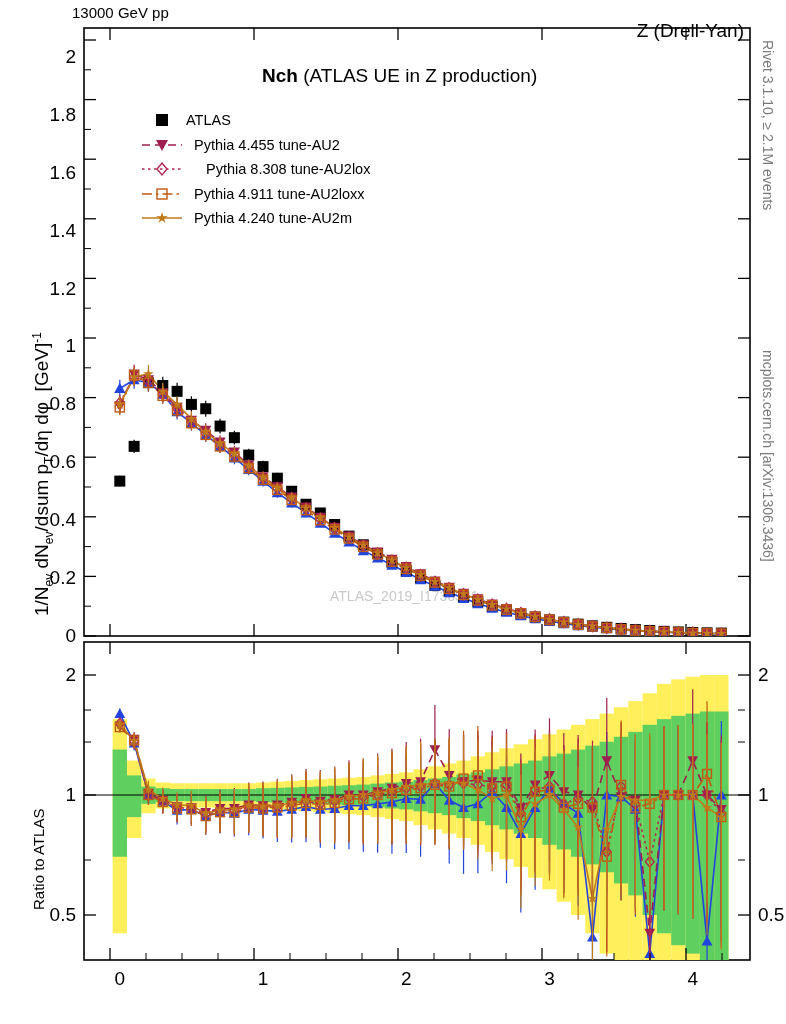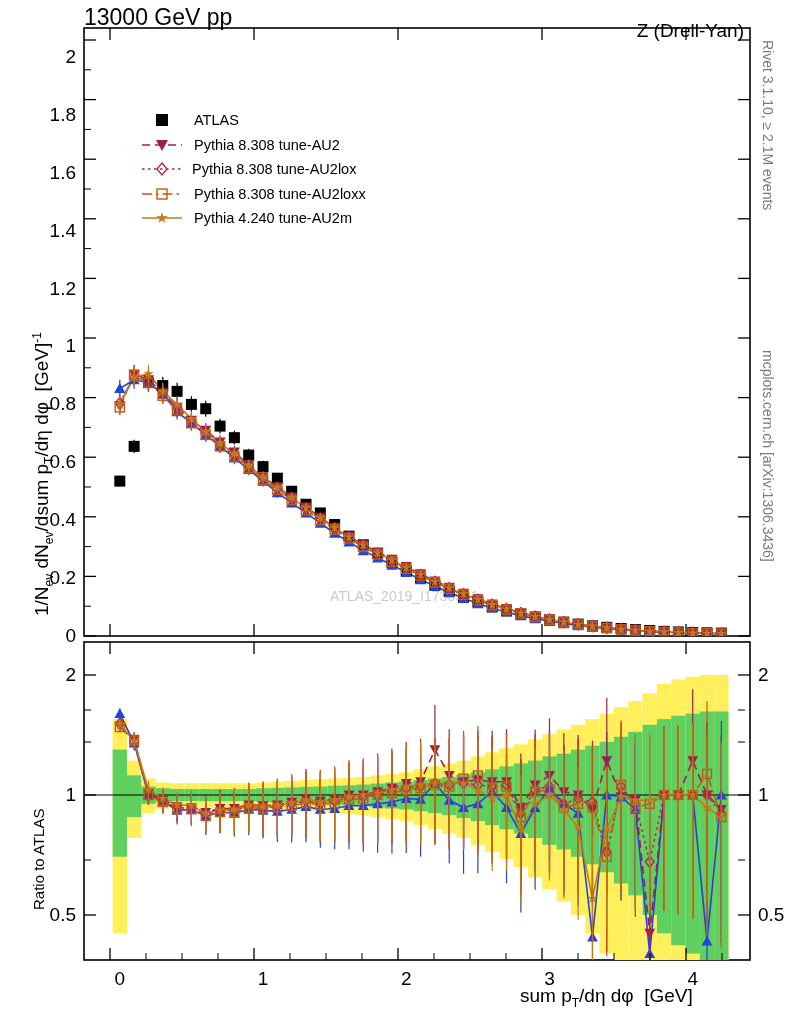--- a/index.html
+++ b/index.html
@@ -3,21 +3,21 @@
 <meta charset="utf-8">
 <style>
   html,body{margin:0;padding:0;background:#ffffff;}
   body{width:786px;height:1024px;font-family:"Liberation Sans",sans-serif;color:#000;}
   #root{position:relative;width:786px;height:1024px;overflow:hidden;}
   .abs{position:absolute;}
   .txt{font-family:"Liberation Sans",sans-serif;color:#000;white-space:nowrap;}
   .vert{transform-origin:0 0;}
   .grey{color:#7a7a7a;}
   svg{display:block;}
-  .hdr-left{left:84px;top:4px;font-size:23px;}
+  .hdr-left{left:72px;top:4px;font-size:15px;}
   .hdr-right{right:42px;top:20px;font-size:19px;}
   .legend-txt{font-size:14.5px;}
   .watermark{color:#c9c9c9;font-size:14px;}
 </style>
 </head>
 <body>
 
 <div id="root">
 
   <div class="abs txt hdr-left">13000 GeV pp</div>
@@ -33,24 +33,25 @@
   <div class="abs" style="left:6px;top:60px;width:30px;height:560px;">
     <div style="position:absolute;left:24px;top:556px;transform:rotate(-90deg);transform-origin:0 0;font-size:19px;white-space:nowrap;">
       1/N<sub style="font-size:12px;">ev</sub> dN<sub style="font-size:12px;">ev</sub>/dsum p<sub style="font-size:12px;">T</sub>/dη dφ &nbsp;[GeV]<sup style="font-size:12px;">-1</sup>
     </div>
   </div>
 
   <div class="abs" style="left:10px;top:660px;width:26px;height:290px;">
     <div style="position:absolute;left:20px;top:250px;transform:rotate(-90deg);transform-origin:0 0;font-size:15px;white-space:nowrap;">Ratio to ATLAS</div>
   </div>
 
-  <div class="abs" style="left:520px;top:985px;font-size:19px;">
-    sum p<sub style="font-size:12px;">T</sub>/dη dφ &nbsp;[GeV]
+
+  <div class="abs" style="left:262px;top:65px;font-size:19px;">
+    <span style="font-weight:bold;">Nch</span>
+    <span>(ATLAS UE in Z production)</span>
   </div>
-
 
   <div class="abs watermark" style="left:330px;top:588px;">ATLAS_2019_I1736531</div>
 
   <svg class="abs" style="left:0;top:0;" width="786" height="1024">
     <defs>
       <clipPath id="clipMain">
           <rect x="84" y="28" width="666" height="608"></rect>
         </clipPath>
       <clipPath id="clipRatio">
           <rect x="84" y="642" width="666" height="318"></rect>
@@ -2190,48 +2191,48 @@
   </svg>
 
   <div class="abs" style="left:140px;top:108px;width:320px;">
     <div id="legendRows">
         <div style="display: flex; align-items: center; height: 24.5px;">
           <svg width="44" height="20">
             <g>
               <rect x="16" y="4" width="12" height="12" fill="#000000"></rect>
             </g>
           </svg>
-          <span class="txt legend-txt" style="margin-left: 10px;">ATLAS</span>
+          <span class="txt legend-txt" style="margin-left: 2px;">ATLAS</span>
         </div>
         <div style="display: flex; align-items: center; height: 24.5px;">
           <svg width="44" height="20">
             <line x1="2" y1="10" x2="42" y2="10" stroke="#9e1f4f" stroke-width="1.6" stroke-dasharray="8,5"></line>
             <g>
               <polygon points="22,16 28,5 16,5" fill="#9e1f4f"></polygon>
             </g>
           </svg>
-          <span class="txt legend-txt" style="margin-left: 10px;">Pythia 8.308 tune-AU2</span>
+          <span class="txt legend-txt" style="margin-left: 10px;">Pythia 4.455 tune-AU2</span>
         </div>
         <div style="display: flex; align-items: center; height: 24.5px;">
           <svg width="44" height="20">
             <line x1="2" y1="10" x2="42" y2="10" stroke="#b5264f" stroke-width="1.6" stroke-dasharray="2.5,3.5"></line>
             <g>
               <polygon points="22,4 27,10 22,16 17,10" fill="none" stroke="#b5264f" stroke-width="1.4"></polygon>
             </g>
           </svg>
-          <span class="txt legend-txt" style="margin-left: 8px;">Pythia 8.308 tune-AU2lox</span>
+          <span class="txt legend-txt" style="margin-left: 22px;">Pythia 8.308 tune-AU2lox</span>
         </div>
         <div style="display: flex; align-items: center; height: 24.5px;">
           <svg width="44" height="20">
             <line x1="2" y1="10" x2="42" y2="10" stroke="#c05a12" stroke-width="1.6" stroke-dasharray="10,4,2.5,4"></line>
             <g>
               <rect x="17" y="5" width="10" height="10" fill="none" stroke="#c05a12" stroke-width="1.4"></rect>
             </g>
           </svg>
-          <span class="txt legend-txt" style="margin-left: 10px;">Pythia 8.308 tune-AU2loxx</span>
+          <span class="txt legend-txt" style="margin-left: 10px;">Pythia 4.911 tune-AU2loxx</span>
         </div>
         <div style="display: flex; align-items: center; height: 24.5px;">
           <svg width="44" height="20">
             <line x1="2" y1="10" x2="42" y2="10" stroke="#c07a1a" stroke-width="1.6"></line>
             <g>
               <polygon points="22.0,4.0 23.3,8.2 27.7,8.1 24.1,10.7 25.5,14.9 22.0,12.3 18.5,14.9 19.9,10.7 16.3,8.1 20.7,8.2" fill="#c07a1a"></polygon>
             </g>
           </svg>
           <span class="txt legend-txt" style="margin-left: 10px;">Pythia 4.240 tune-AU2m</span>
         </div>

